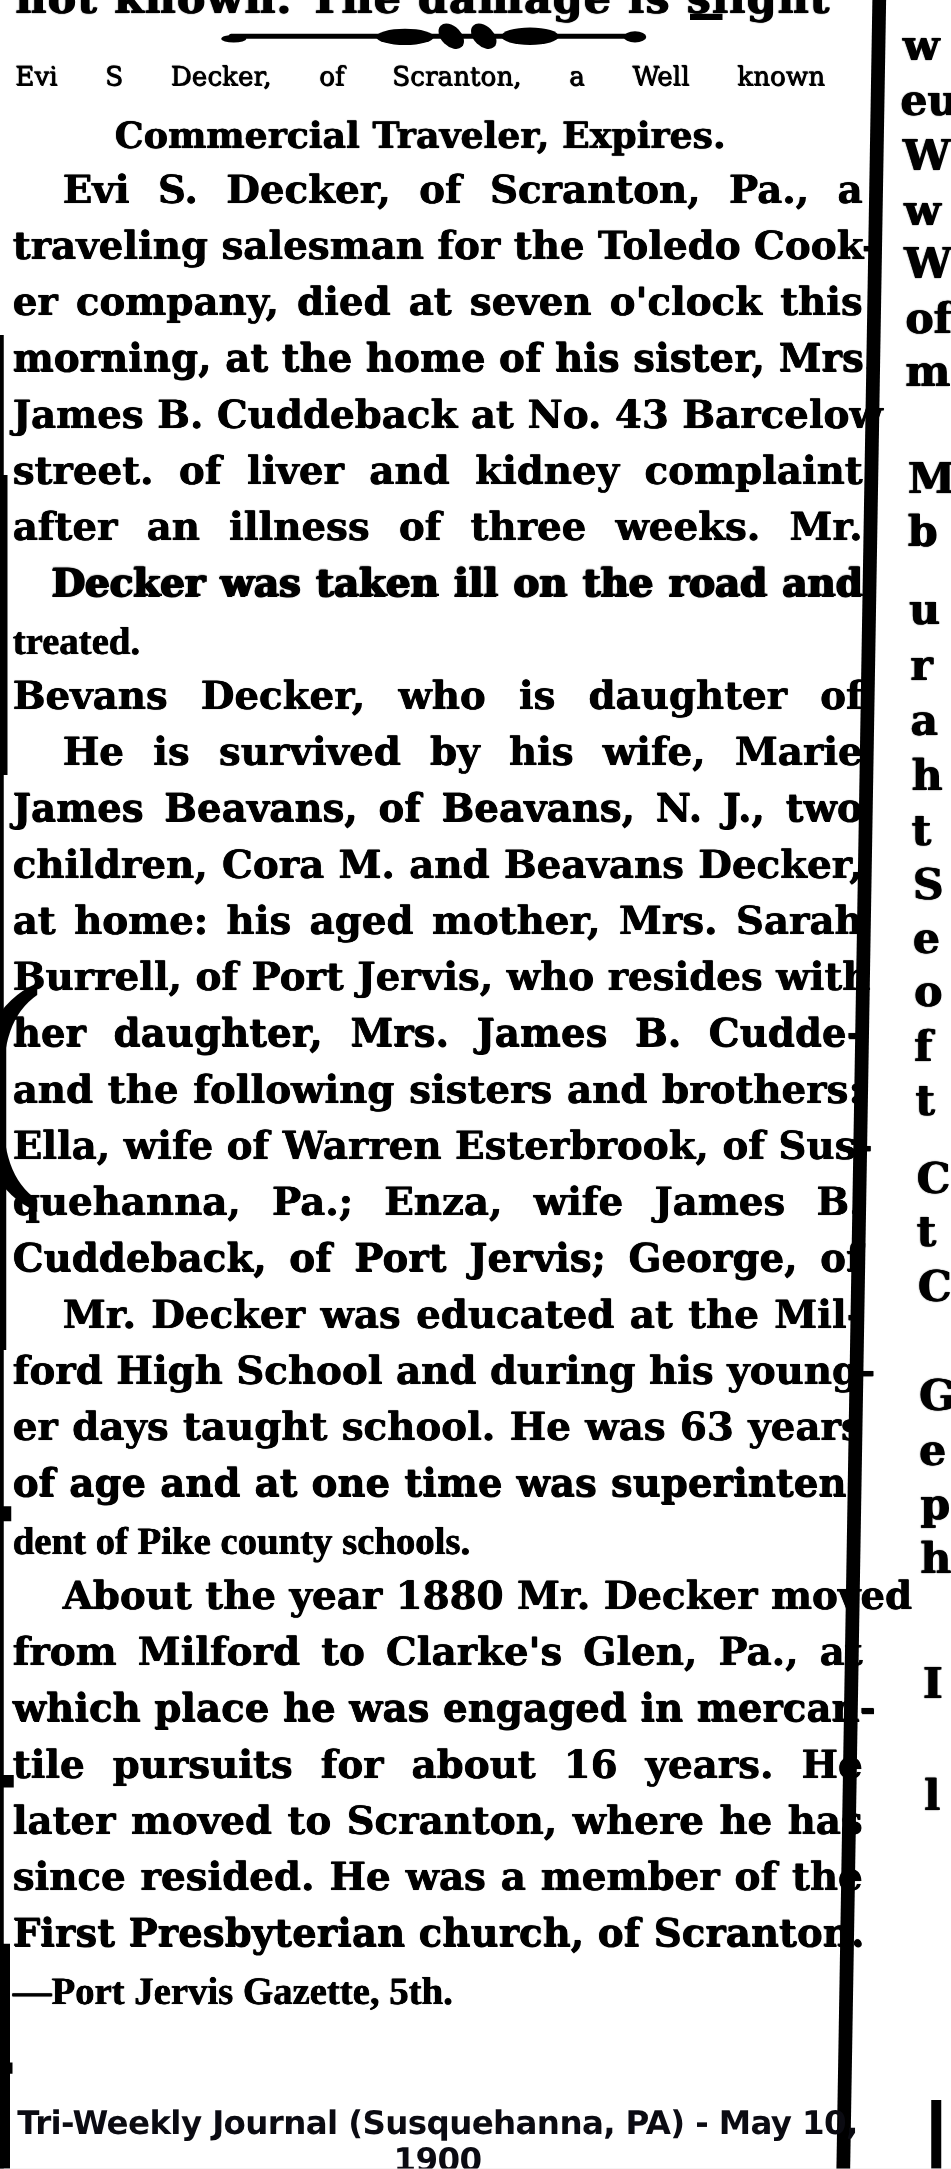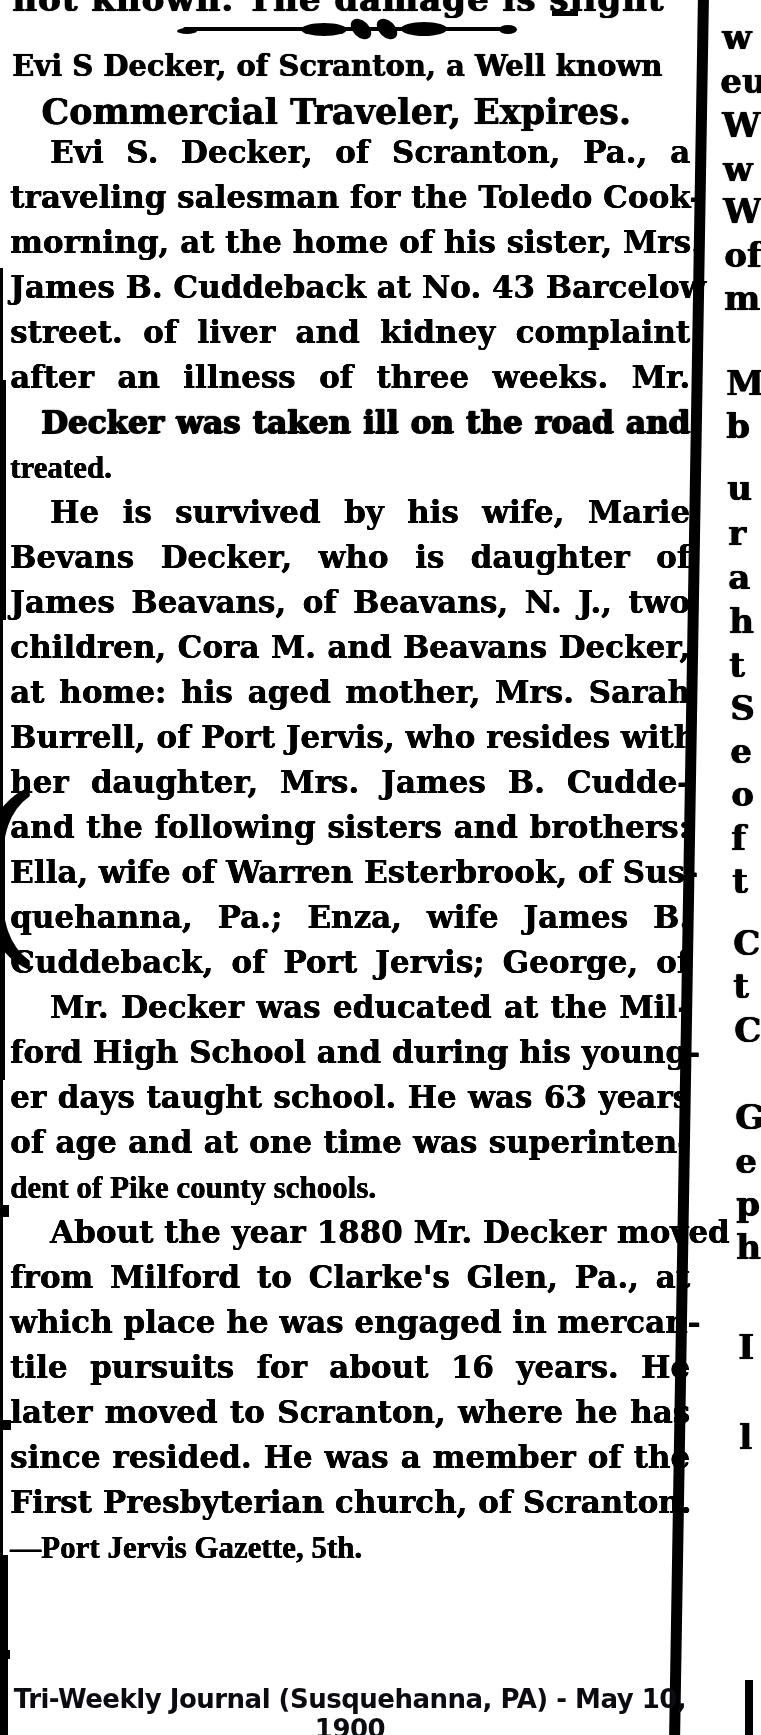--- a/index.html
+++ b/index.html
@@ -26,27 +26,27 @@
   .b1{left:118px;top:3px;width:46px;height:13px;}
   .b2{left:166px;top:1px;width:24px;height:16px;transform:rotate(45deg);}
   .b3{left:192px;top:1px;width:24px;height:16px;transform:rotate(45deg);}
   .b4{left:218px;top:2px;width:46px;height:14px;}
   .b5{left:-6px;top:8px;width:20px;height:6px;}
   .b6{left:316px;top:5px;width:18px;height:9px;}
   .tick-above{position:absolute;left:552px;top:11px;width:26px;height:5px;background:#000;}
 
   .headline1{
     position:absolute;left:12px;top:49px;width:648px;
-    font-size:29px;font-weight:700;
+    font-size:21px;font-weight:400;
     text-align:justify;text-align-last:justify;white-space:nowrap;
     text-shadow:0 0 0.8px #000, 0.6px 0.4px 0 #000;
   }
   .headline2{
     position:absolute;left:12px;top:91px;width:648px;
-    font-size:35px;font-weight:700;text-align:center;
+    font-size:29px;font-weight:700;text-align:center;
     text-shadow:0 0 0.8px #000, 0.6px 0.4px 0 #000;
   }
   .body-col{position:absolute;left:10px;top:130px;width:680px;}
   .ln{
     display:block;height:45px;line-height:45px;
     font-size:31px;font-weight:700;
     text-align:justify;text-align-last:justify;white-space:nowrap;
     text-shadow:0 0 0.6px #000, 0.5px 0.3px 0 #000;
   }
   .ln.ind{padding-left:40px;}
@@ -103,28 +103,29 @@
     <span class="blob b6"></span>
   </div>
   <div class="tick-above"></div>
 
   <div class="headline1">Evi S  Decker, of Scranton, a Well known</div>
   <div class="headline2">Commercial Traveler, Expires.</div>
 
   <div class="body-col">
     <span class="ln ind">Evi S. Decker, of Scranton, Pa., a</span>
     <span class="ln">traveling salesman for the Toledo Cook-</span>
+    <span class="ln">er company, died at seven o'clock this</span>
     <span class="ln">morning, at the home of his sister, Mrs.</span>
     <span class="ln">James B. Cuddeback at No. 43 Barcelow</span>
     <span class="ln">street. of liver and kidney complaint</span>
     <span class="ln">after an illness of three weeks.  Mr.</span>
     <span class="ln heavy">Decker was taken ill on the road and</span>
     <span class="ln end">treated.</span>
+    <span class="ln">Bevans Decker, who is daughter of</span>
     <span class="ln ind">He is survived by his wife, Marie</span>
-    <span class="ln">Bevans Decker, who is daughter of</span>
     <span class="ln">James Beavans, of Beavans, N. J., two</span>
     <span class="ln">children, Cora M. and Beavans Decker,</span>
     <span class="ln">at home: his aged mother, Mrs. Sarah</span>
     <span class="ln">Burrell, of Port Jervis, who resides with</span>
     <span class="ln">her daughter, Mrs. James B. Cudde-</span>
     <span class="ln">and the following sisters and brothers:</span>
     <span class="ln">Ella, wife of Warren Esterbrook, of Sus-</span>
     <span class="ln">quehanna, Pa.; Enza, wife James B.</span>
     <span class="ln">Cuddeback, of Port Jervis; George, of</span>
     <span class="ln ind">Mr. Decker was educated at the Mil-</span>

